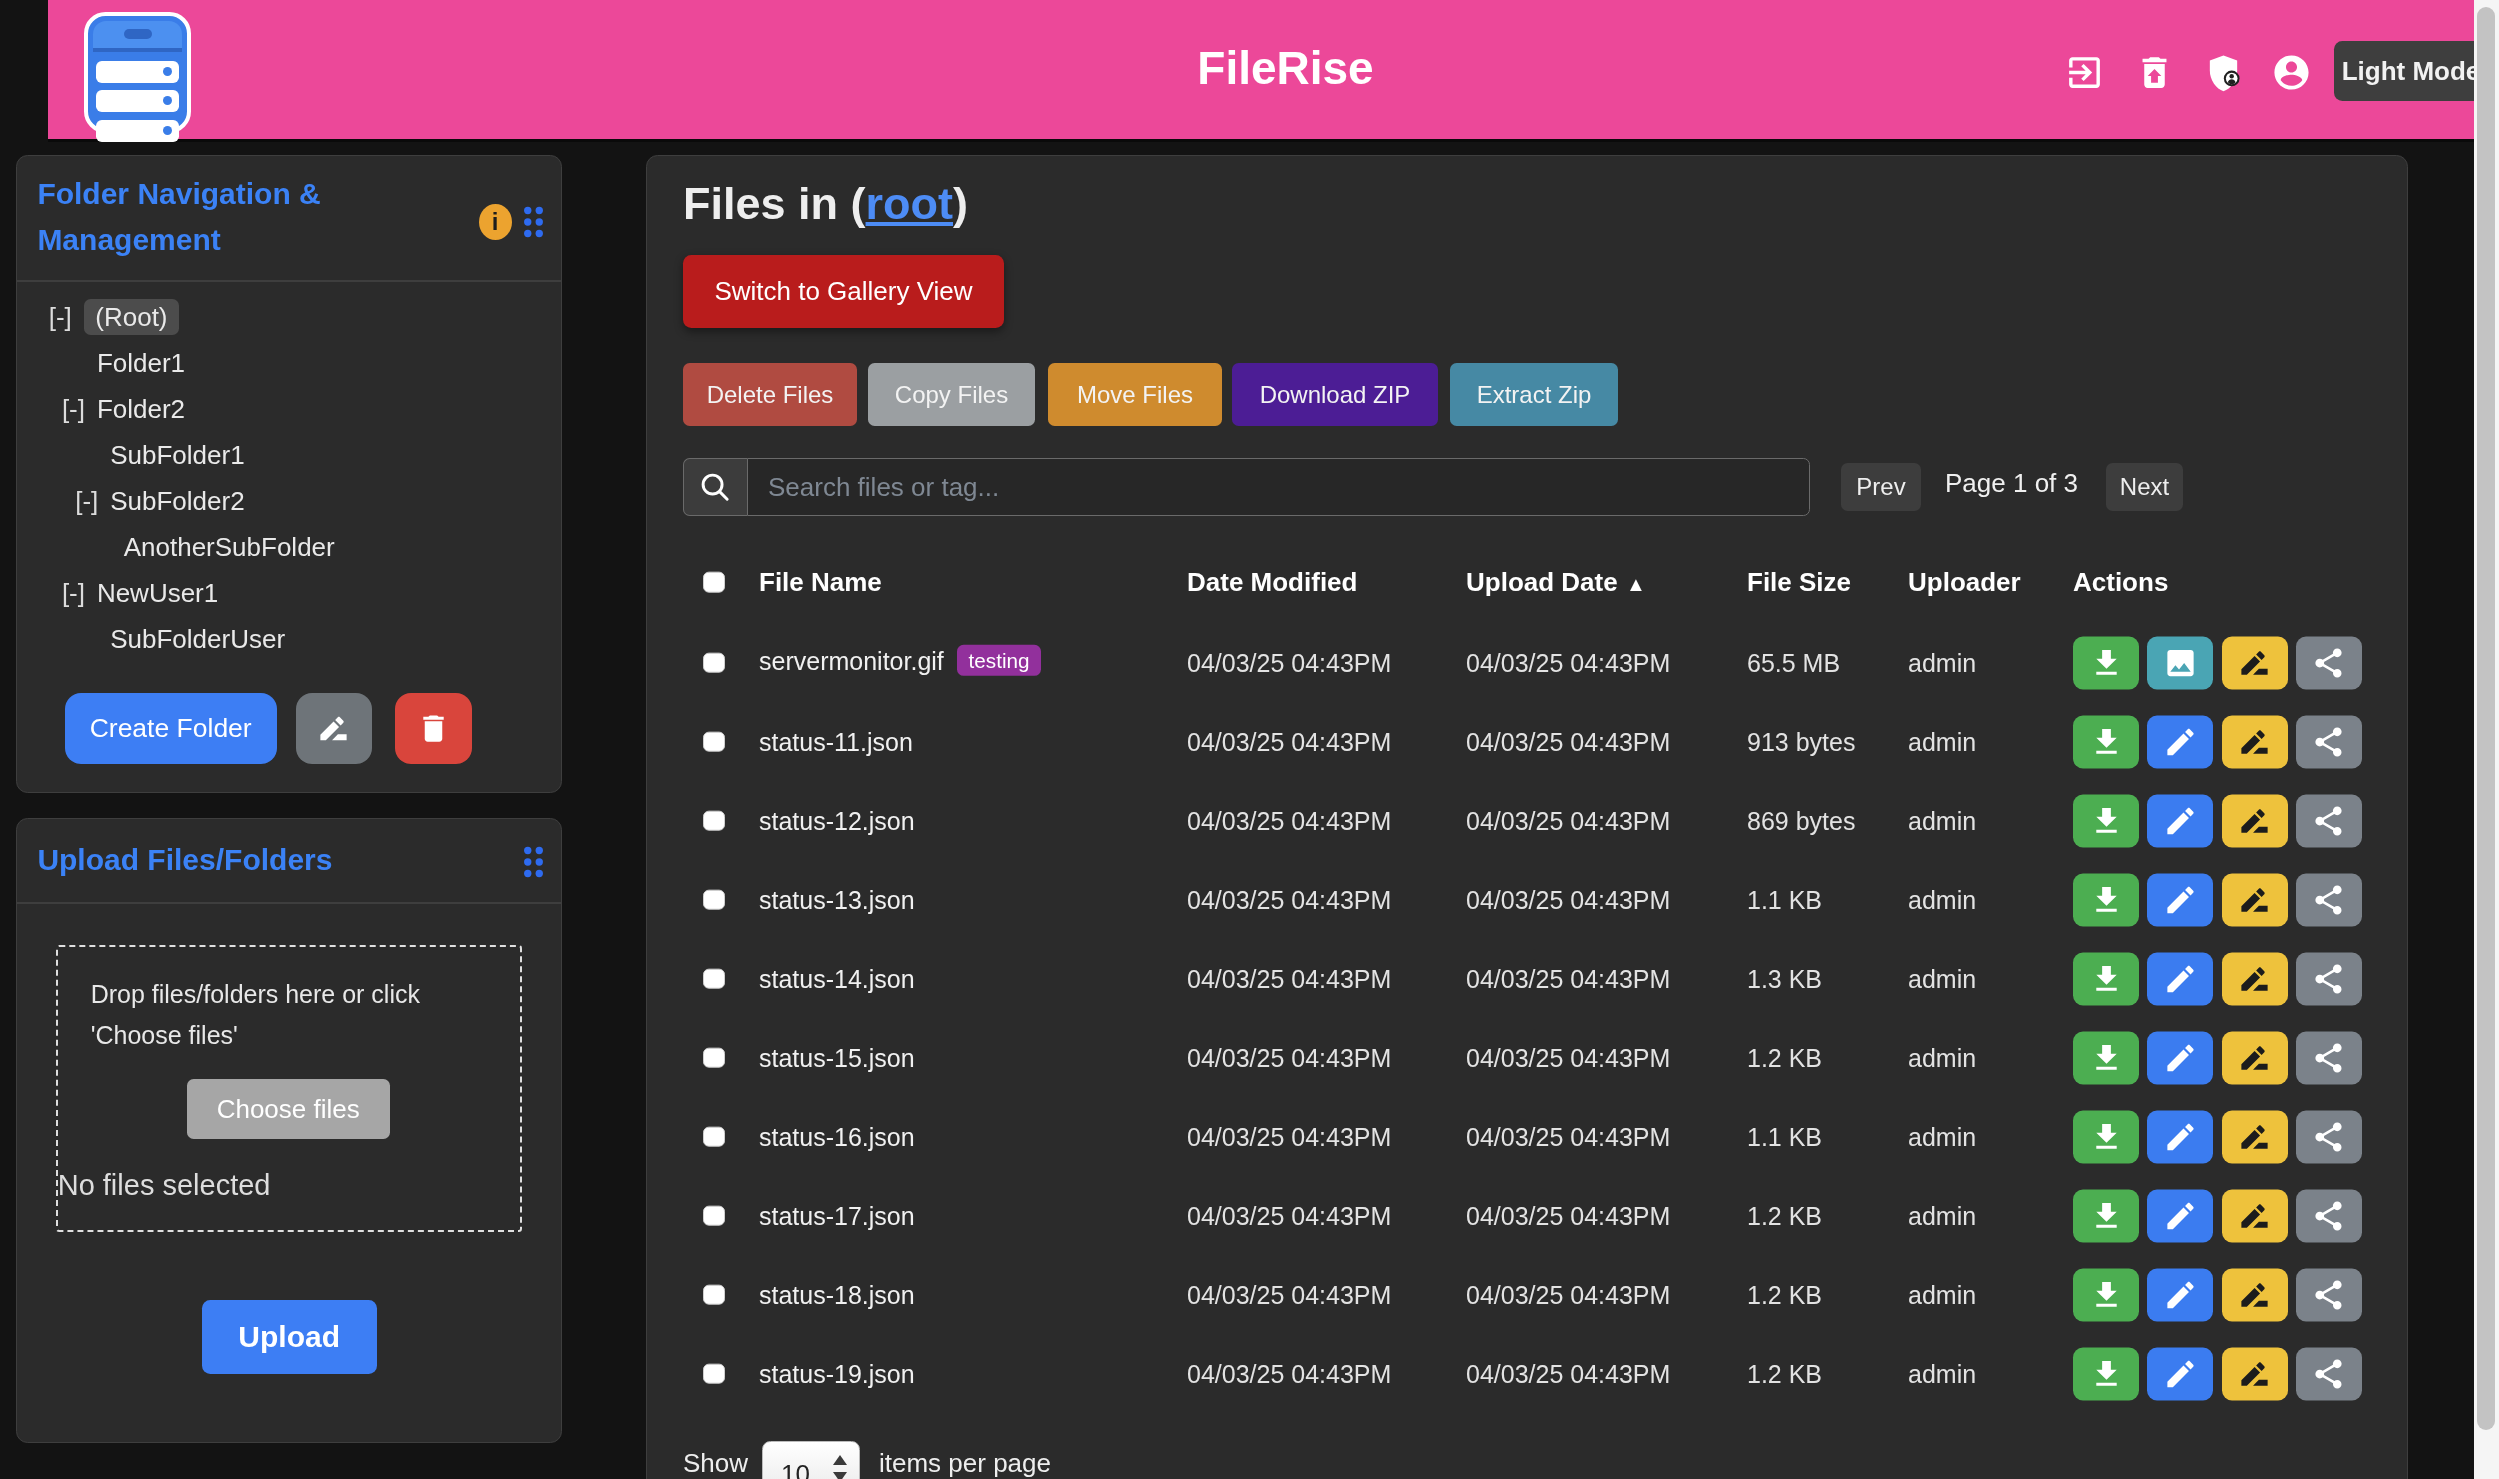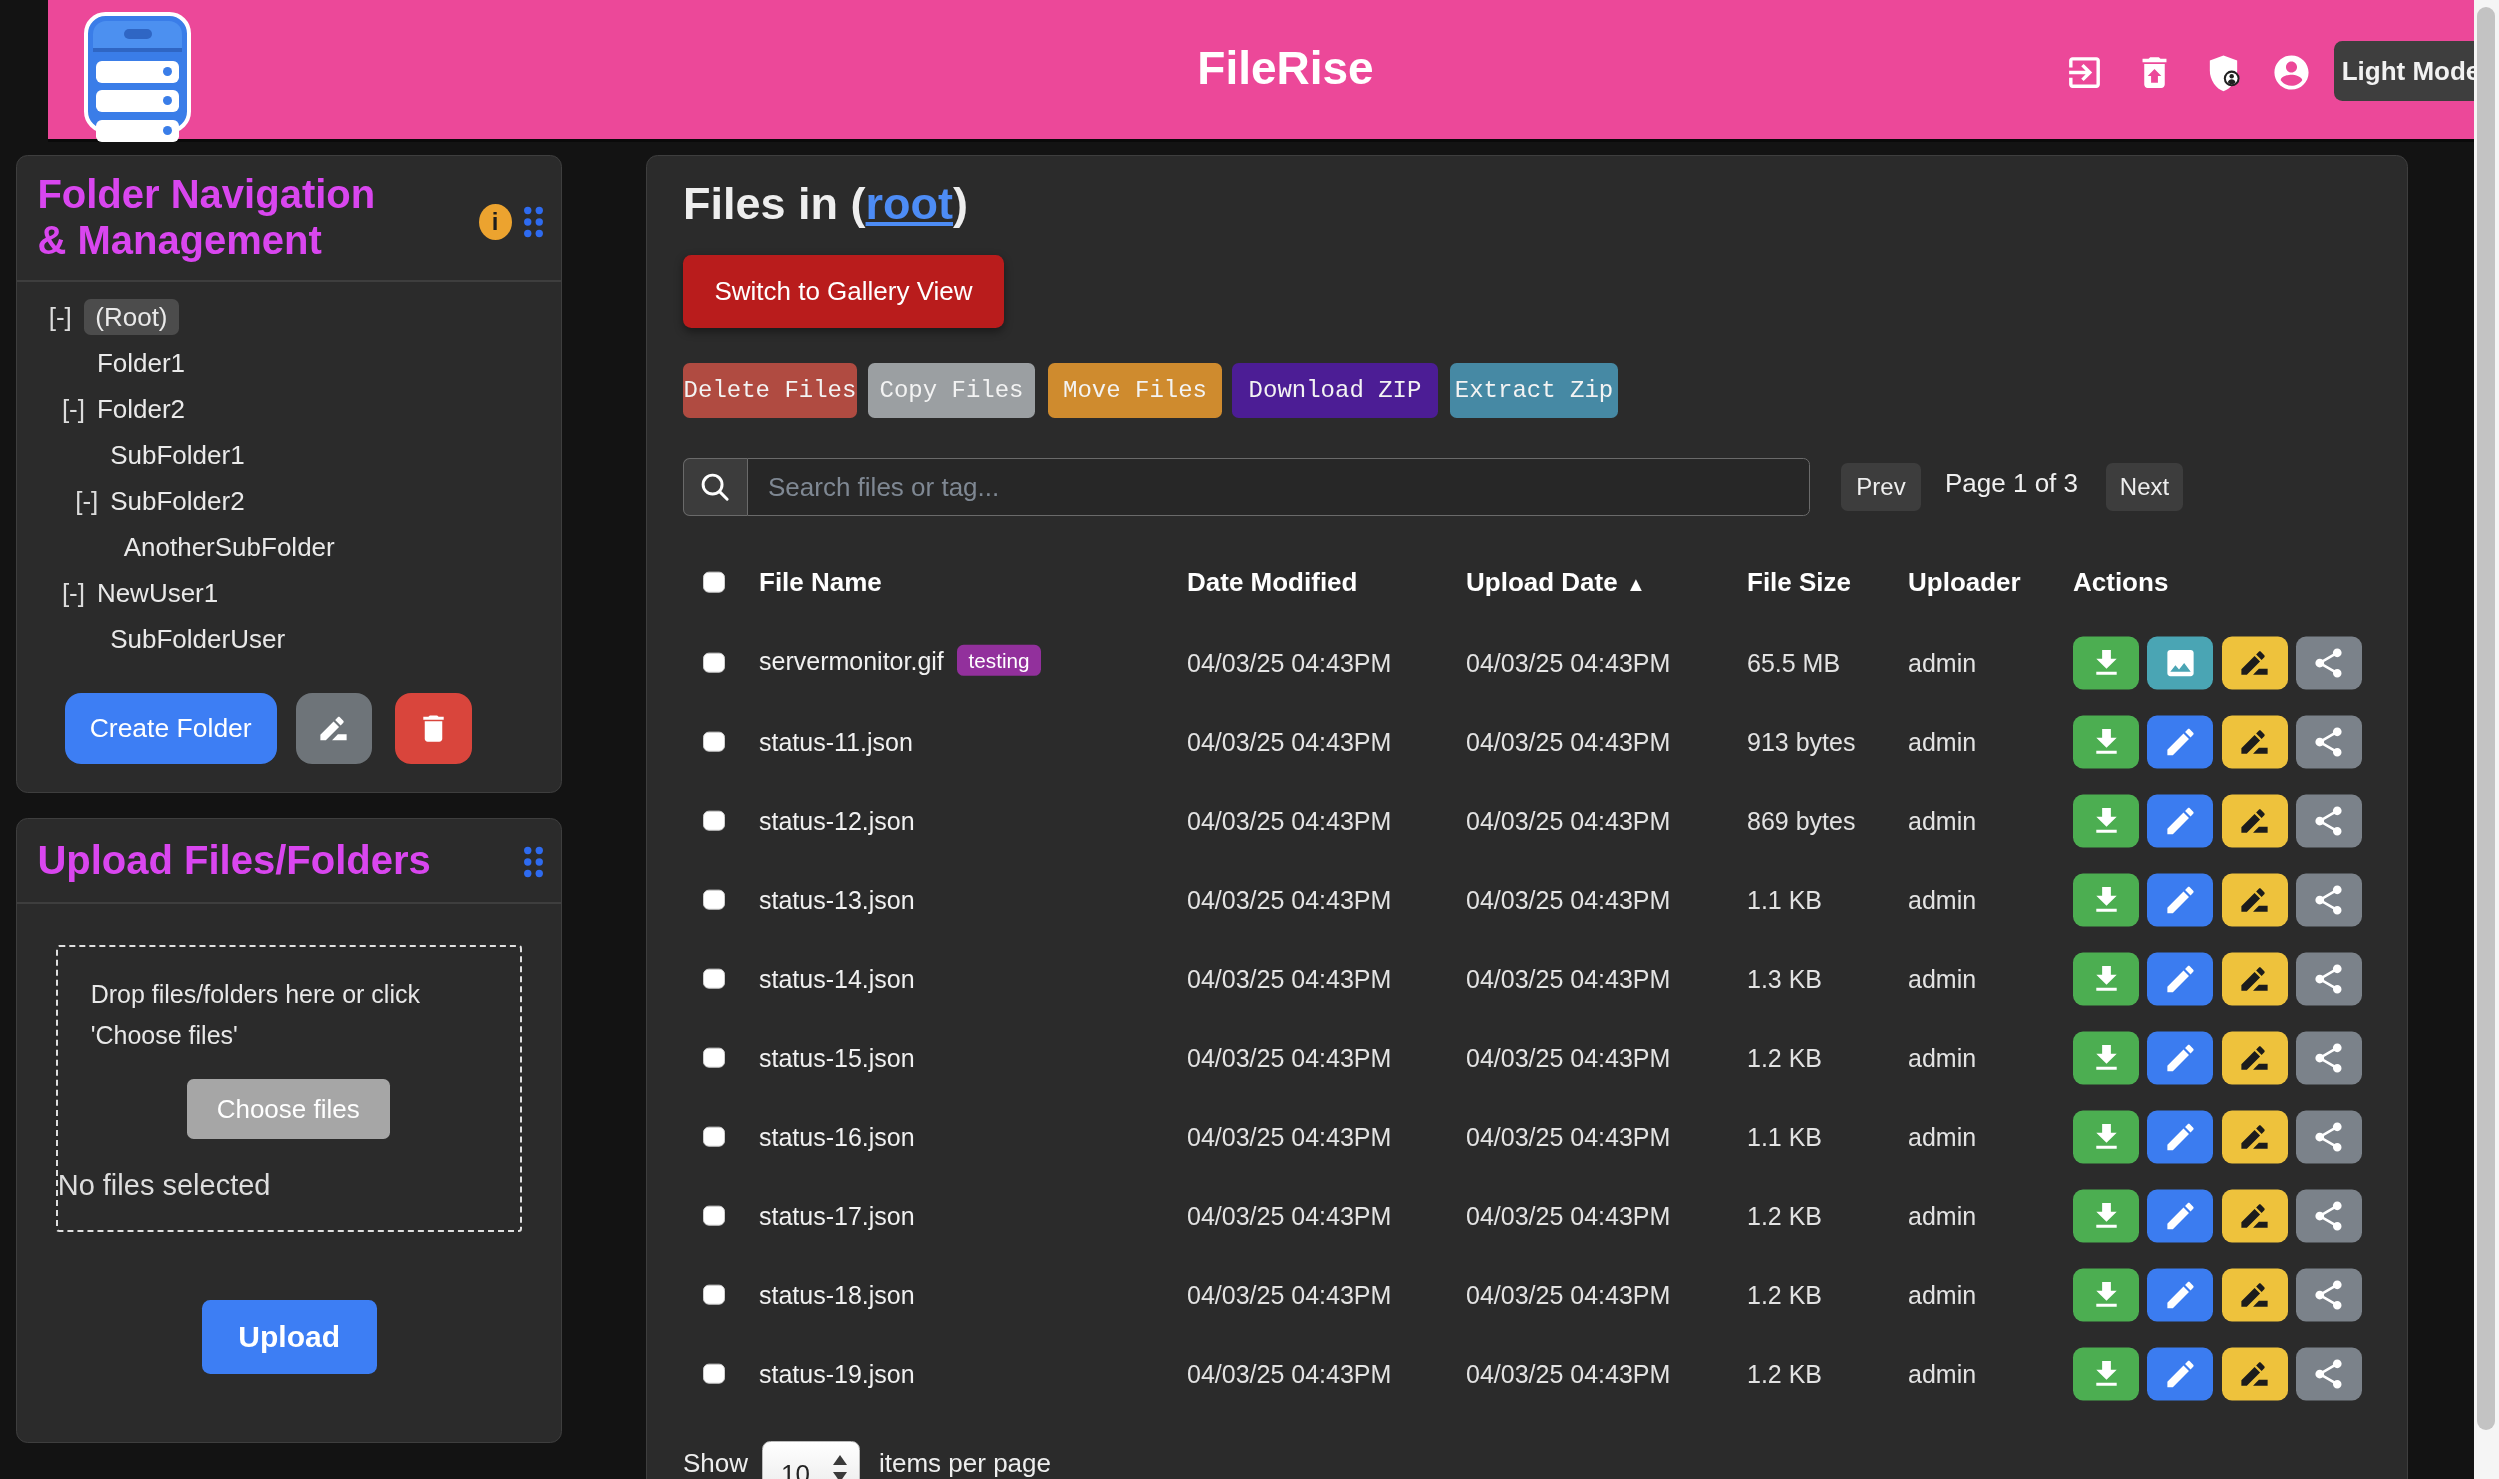--- a/index.html
+++ b/index.html
@@ -26,21 +26,21 @@
   #light-mode-btn { position:absolute; left:2286px; top:41px; width:154px; height:60px;
                     background:#3e3e3e; border:none; border-radius:8.3px; color:#f2f2f2;
                     font-size:26px; font-weight:600; font-family:inherit; cursor:pointer; }
 
   
   .panel { position:absolute; background:#2b2b2b; border:1.7px solid #3e3e3e; border-radius:11.6px; }
   #folder-panel { left:15.7px; top:155px; width:546px; height:638px; }
   #upload-panel { left:15.7px; top:818px; width:546px; height:625px; }
   #main-panel   { left:646px; top:155px; width:1762px; height:1405px; }
   .panel-divider { position:absolute; left:0; right:0; height:1.7px; background:#3e3e3e; }
-  .panel-title { font-weight:bold; font-size:40px; color:#d946ef; line-height:46px; }
+  .panel-title { font-weight:bold; font-size:30px; color:#3b82f6; line-height:46px; }
   .info-badge { position:absolute; width:33px; height:36px; border-radius:50%;
                 background:#eca32f; color:#1d1d1d; font-weight:bold; font-size:24px;
                 display:flex; align-items:center; justify-content:center; cursor:pointer; }
   .drag-dots { position:absolute; width:23px; height:36px; cursor:grab; }
   .drag-dots svg { width:100%; height:100%; fill:#2e6bf0; }
 
   
   #folder-tree { position:absolute; left:32px; top:138px; width:479px; }
   .tree-row { height:46px; display:flex; align-items:center; font-size:26px; color:#e9e9e9; cursor:pointer; }
   .tree-row.lvl1 { padding-left:13.2px; } .tree-row.lvl2 { padding-left:26.5px; } .tree-row.lvl3 { padding-left:40px; }
@@ -65,22 +65,22 @@
   #upload-btn { position:absolute; left:185px; top:481px; width:175px; height:74px;
                 background:#3d7ef4; border:none; border-radius:8.3px; color:#fff;
                 font-size:30px; font-weight:600; font-family:inherit; cursor:pointer; }
 
   
   #files-title { position:absolute; left:36px; top:21.5px; font-size:45px; font-weight:bold; color:#eee; }
   #files-title a { color:#4d8cf5; text-decoration:underline; cursor:pointer; }
   #gallery-btn { position:absolute; left:36px; top:99px; width:321px; height:73px;
                  background:#b91c1c; border:none; border-radius:8.3px; color:#fff;
                  font-size:26px; font-family:inherit; cursor:pointer; box-shadow:0 3.3px 8.3px rgba(0,0,0,.4); }
-  .bulk-btn { position:absolute; top:207px; height:55px; border:none; border-radius:6.6px;
-              font-size:24px; font-family:Liberation Mono, monospace; color:#f3f3f3; cursor:pointer; }
+  .bulk-btn { position:absolute; top:207px; height:63px; border:none; border-radius:6.6px;
+              font-size:24px; font-family:Liberation Sans, sans-serif; color:#f3f3f3; cursor:pointer; }
   #bulk-delete  { left:36px;  width:174px; background:#b04b41; }
   #bulk-copy    { left:221px; width:167px; background:#9b9fa2; }
   #bulk-move    { left:401px; width:174px; background:#cf8b2e; }
   #bulk-zip     { left:585px; width:206px; background:#4c1d95; }
   #bulk-extract { left:803px; width:168px; background:#4689a4; }
 
   #search-addon { position:absolute; left:36px; top:302px; width:64px; height:58px;
                   background:#3c3c3c; border:1.7px solid #6a6a6a; border-right:none;
                   border-radius:6.6px 0 0 6.6px; display:flex; align-items:center; justify-content:center; }
   #search-addon svg { width:35px; height:35px; }

